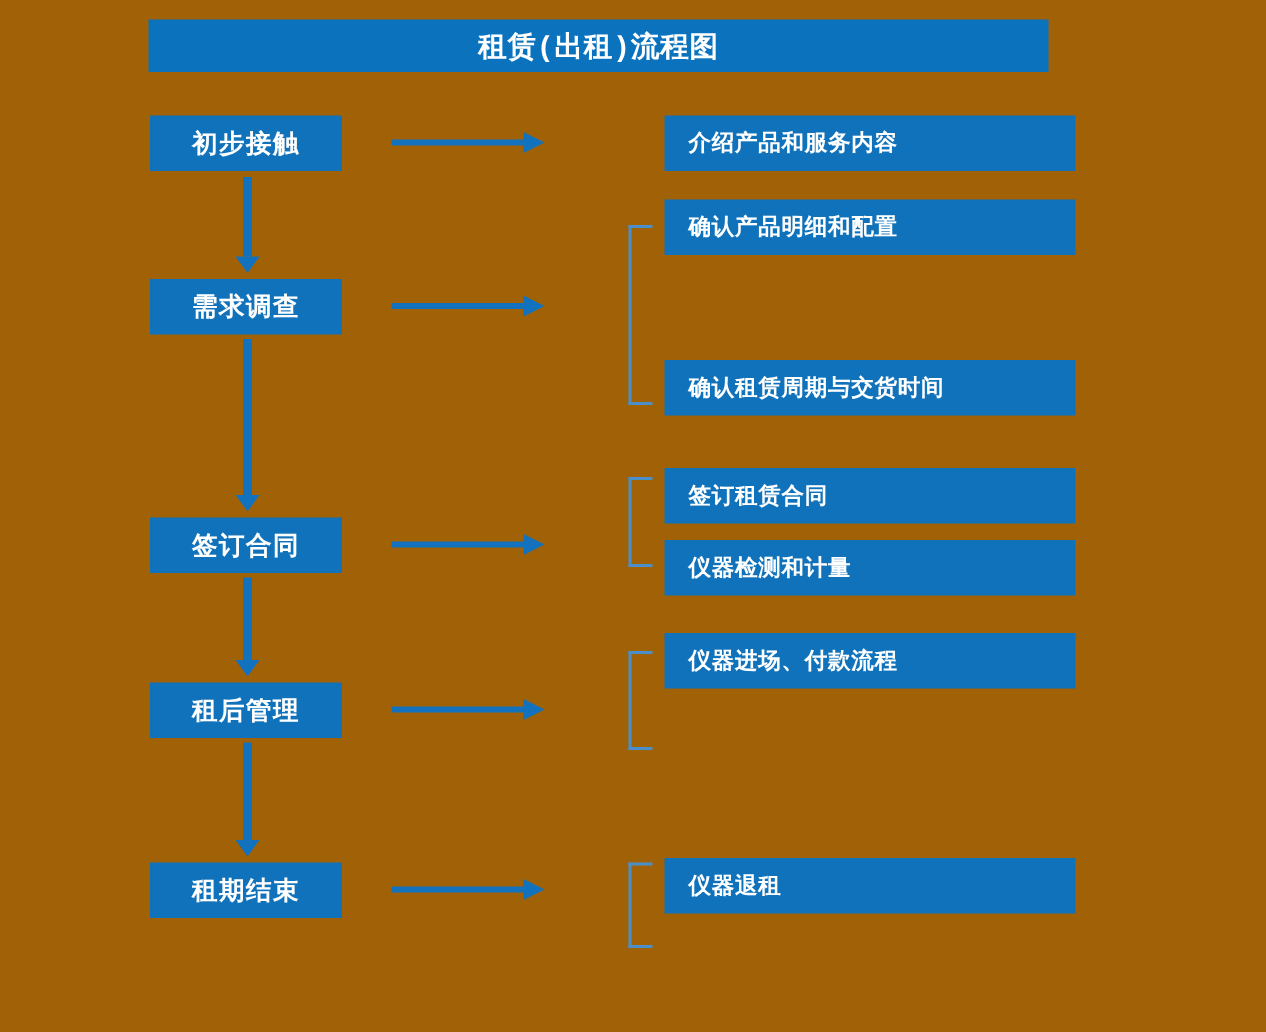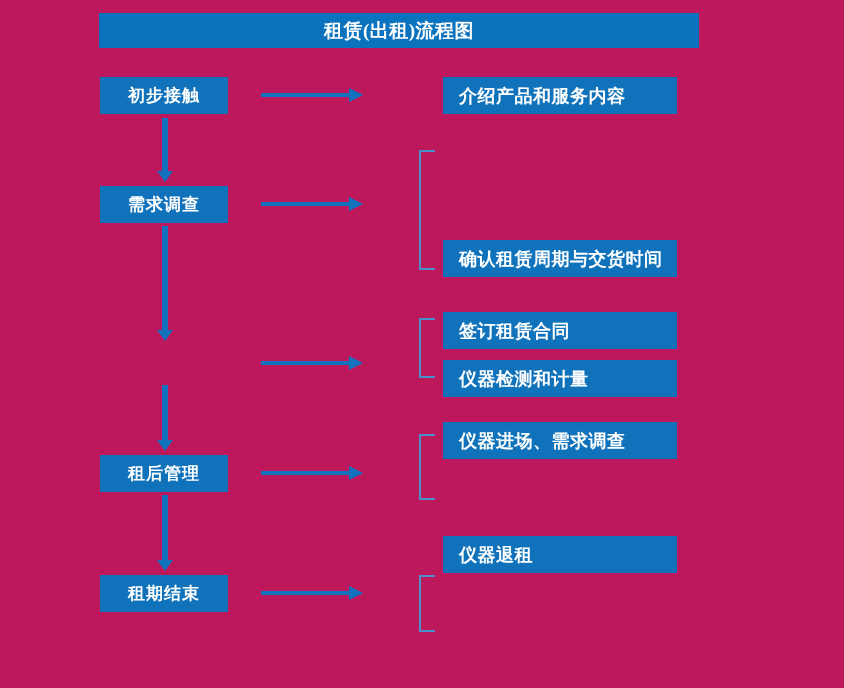--- a/index.html
+++ b/index.html
@@ -7,22 +7,23 @@
     padding: 0;
     background: #ffffff;
   }
   body {
     font-family: "Liberation Serif", "DejaVu Serif", serif;
   }
   #flowchart-canvas {
     position: relative;
     width: 844px;
     height: 688px;
-    background: #be185d;
+    background: #a16207;
     overflow: hidden;
+    font-family: Liberation Mono, monospace;
   }
 
   
   .title-bar {
     position: absolute;
     left: 99px;
     top: 13px;
     width: 600px;
     height: 35px;
     background: #0b72bd;
@@ -48,25 +49,25 @@
     display: flex;
     align-items: center;
     justify-content: center;
     letter-spacing: 1px;
   }
 
   
   .detail-box {
     position: absolute;
     left: 443px;
-    width: 234px;
+    width: 274px;
     height: 37px;
     background: #0f72bb;
     color: #ffffff;
-    font-size: 18px;
+    font-size: 15px;
     font-weight: bold;
     display: flex;
     align-items: center;
     padding-left: 16px;
     box-sizing: border-box;
     letter-spacing: 0.5px;
   }
 
   
   .h-arrow {
@@ -144,20 +145,21 @@
 </style>
 </head>
 <body>
 
 <div id="flowchart-canvas">
 
   <div class="title-bar">租赁(出租)流程图</div>
 
   <div class="stage-box" style="top:77px">初步接触</div>
   <div class="stage-box" style="top:186px">需求调查</div>
+  <div class="stage-box" style="top:345px">签订合同</div>
   <div class="stage-box" style="top:455px">租后管理</div>
   <div class="stage-box" style="top:575px">租期结束</div>
 
   <div class="v-arrow" style="top:118px; height:64px">
     <div class="shaft" style="height:53px"></div>
     <div class="head" style="top:53px"></div>
   </div>
   <div class="v-arrow" style="top:226px; height:115px">
     <div class="shaft" style="height:104px"></div>
     <div class="head" style="top:104px"></div>
@@ -207,19 +209,20 @@
       <div class="stub-top"></div>
       <div class="stub-bottom"></div>
   </div>
   <div class="bracket" style="top:575px; height:57px">
     <div class="spine"></div>
       <div class="stub-top"></div>
       <div class="stub-bottom"></div>
   </div>
 
   <div class="detail-box" style="top:77px">介绍产品和服务内容</div>
+  <div class="detail-box" style="top:133px">确认产品明细和配置</div>
   <div class="detail-box" style="top:240px">确认租赁周期与交货时间</div>
   <div class="detail-box" style="top:312px">签订租赁合同</div>
   <div class="detail-box" style="top:360px">仪器检测和计量</div>
-  <div class="detail-box" style="top:422px">仪器进场、需求调查</div>
-  <div class="detail-box" style="top:536px">仪器退租</div>
+  <div class="detail-box" style="top:422px">仪器进场、付款流程</div>
+  <div class="detail-box" style="top:572px">仪器退租</div>
 
 </div>
 
 </body></html>

